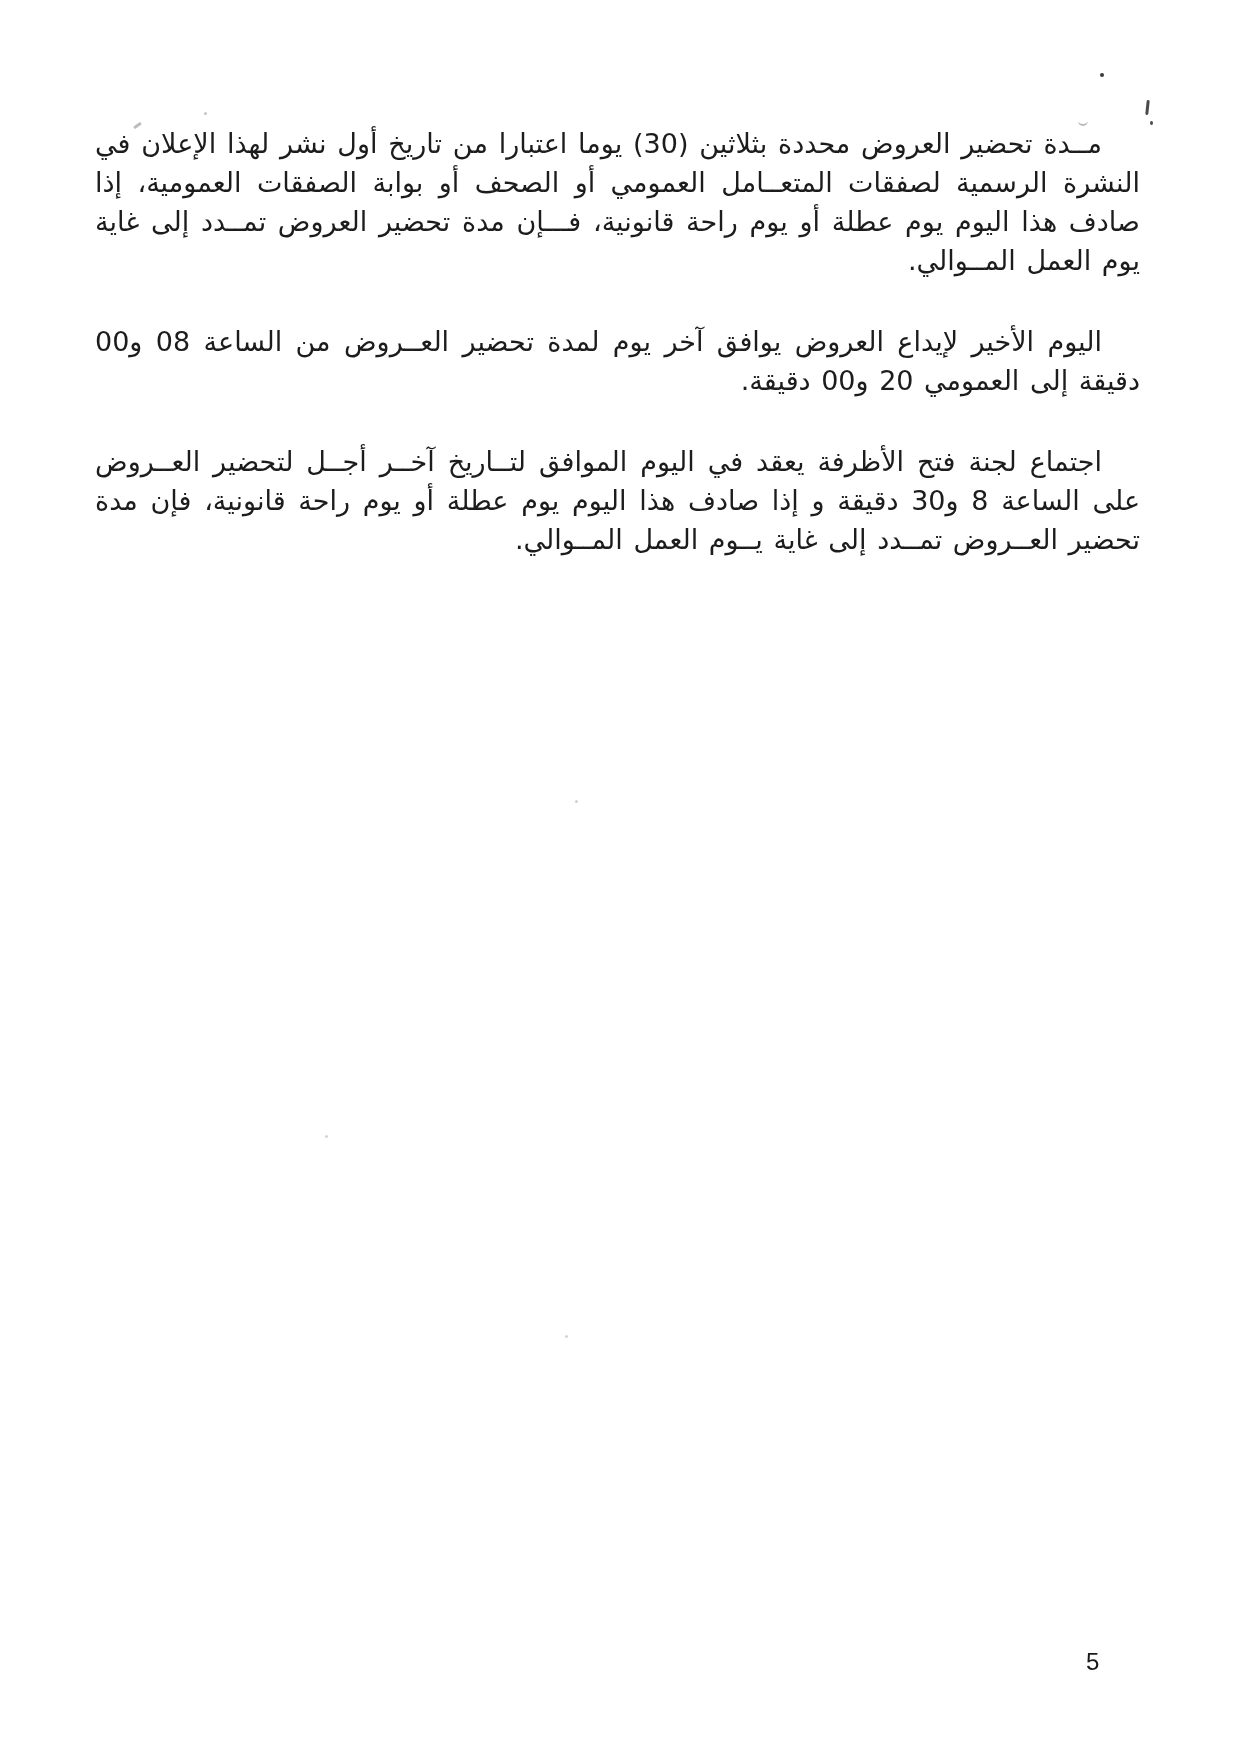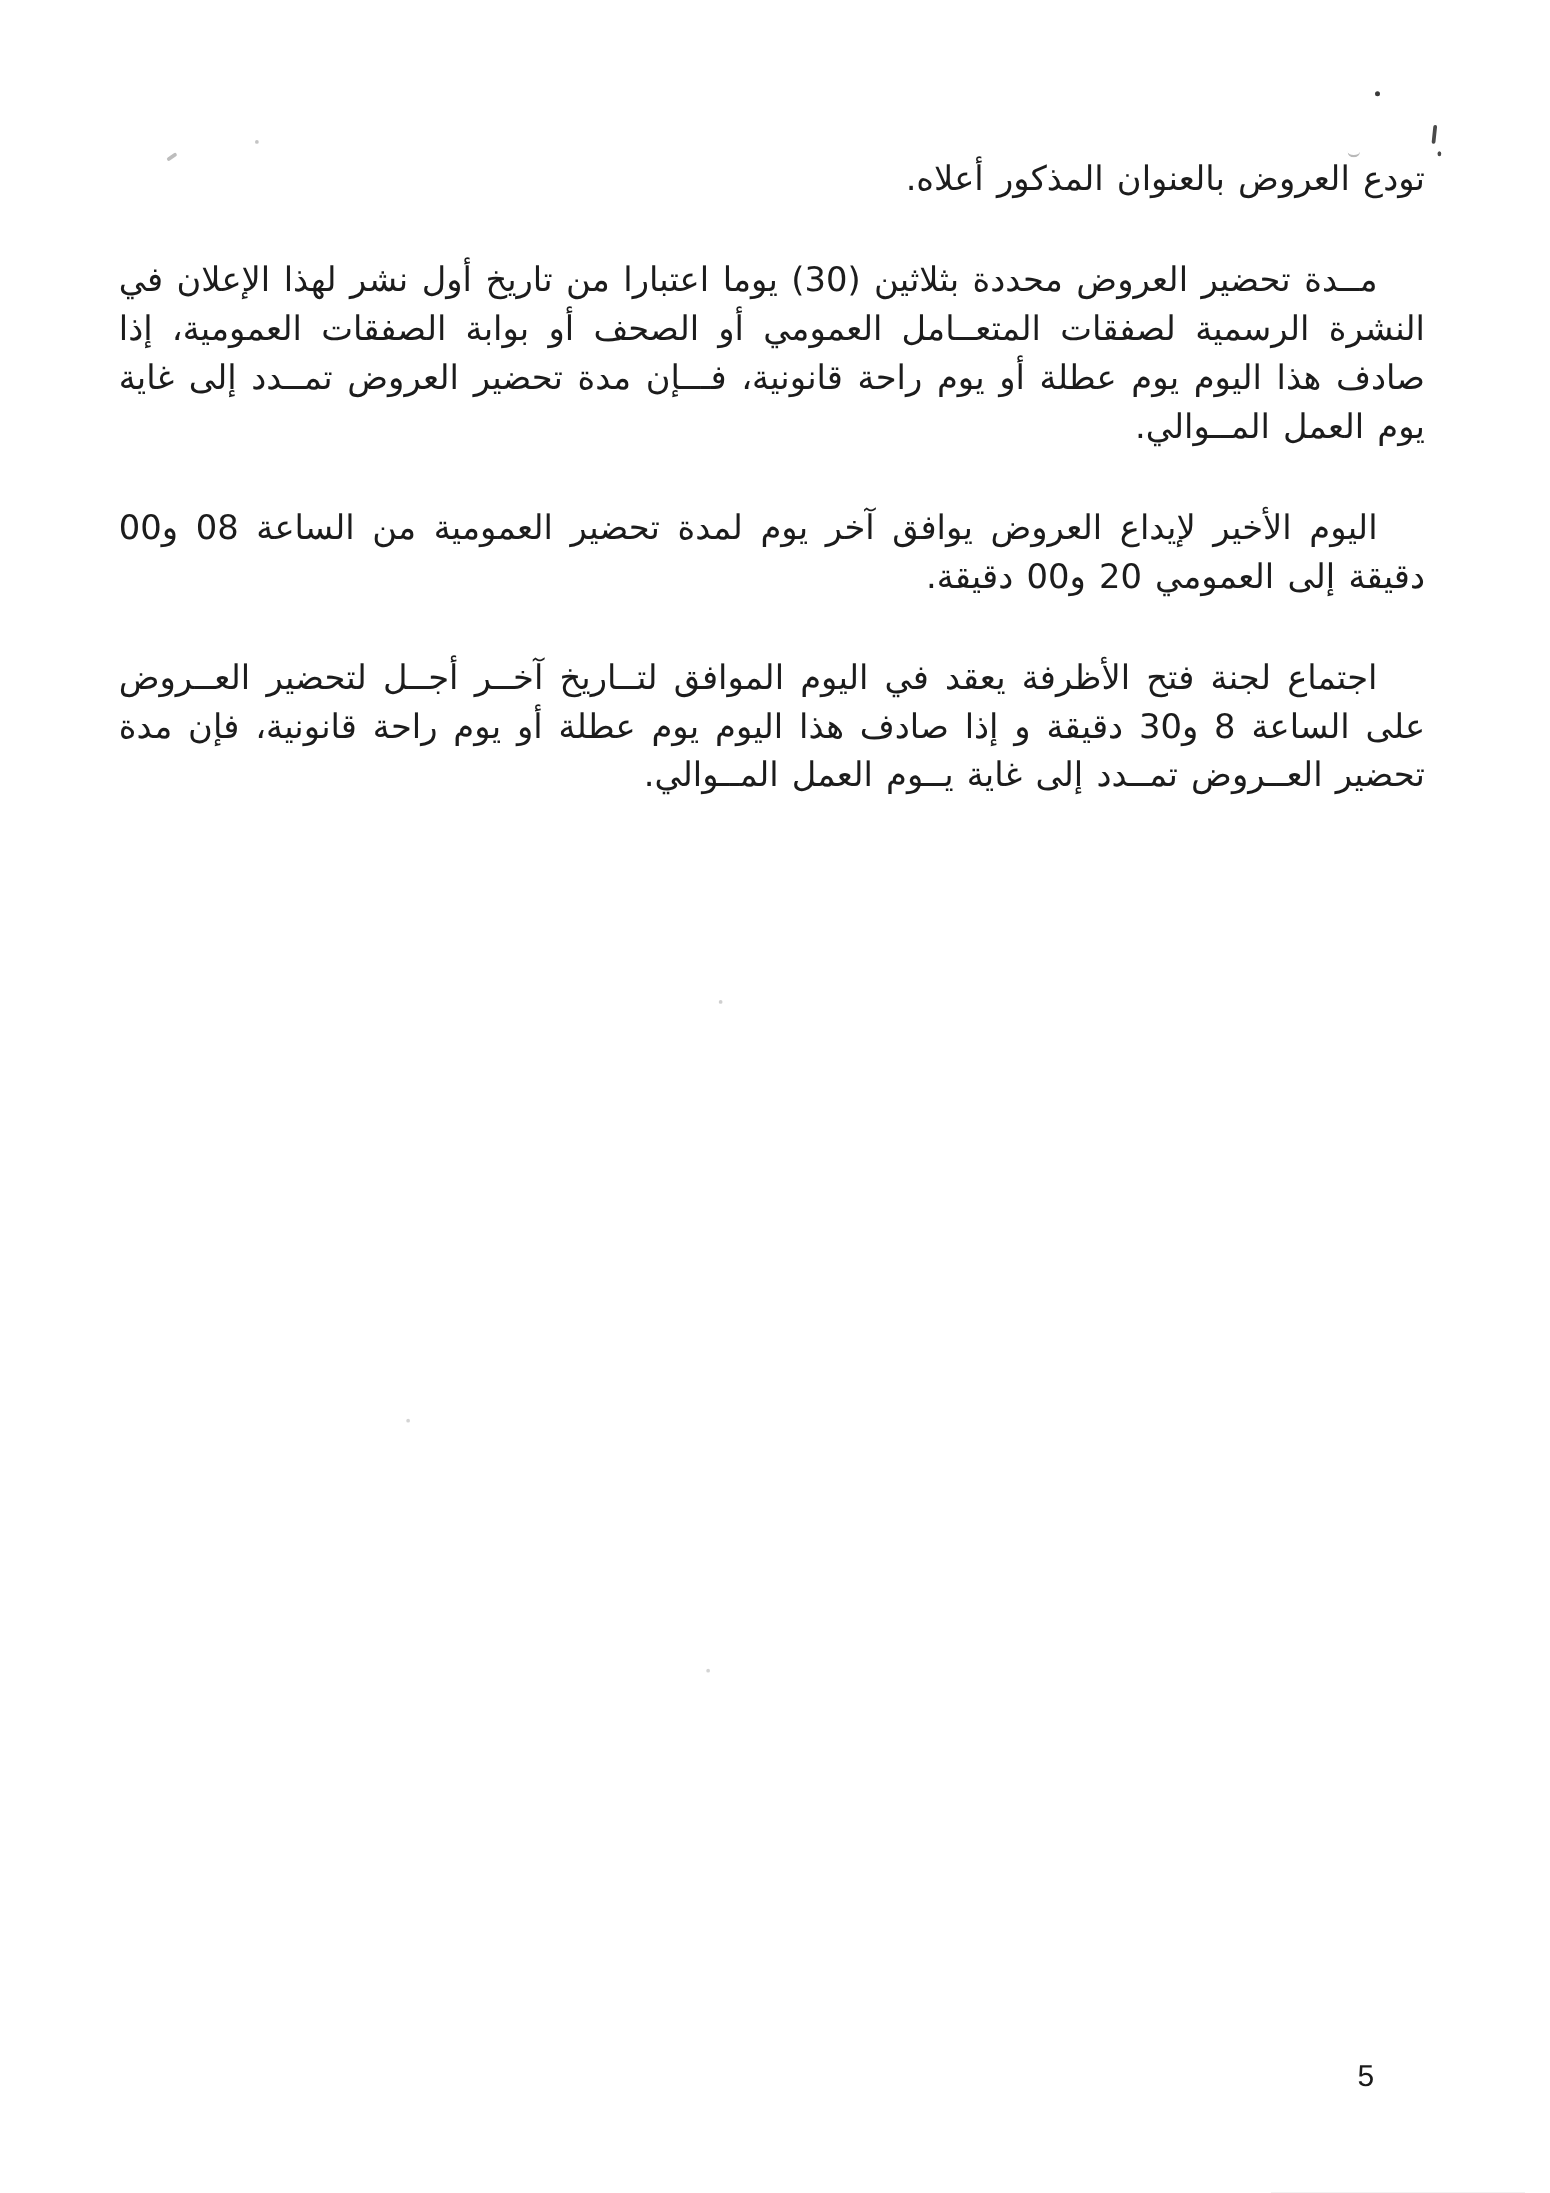--- a/index.html
+++ b/index.html
@@ -55,23 +55,22 @@
   .sp7{left:575px;top:800px;width:3px;height:3px;background:#cfcfcf;}
   .sp8{left:325px;top:1135px;width:3px;height:3px;background:#d4d4d4;}
   .sp9{left:565px;top:1335px;width:3px;height:3px;background:#d4d4d4;}
 </style>
 </head>
 <body>
 
 <div class="page">
 
   <div class="content">
-    <p class="no-indent"><span>تودع العروض بالعنوان المذكور أعلاه.</span></p>
     <p><span>مــدة تحضير العروض محددة </span><span class="b">بثلاثين (30) يوما</span><span> اعتبارا من تاريخ أول نشر لهذا الإعلان في النشرة الرسمية لصفقات المتعــامل العمومي أو الصحف أو بوابة الصفقات العمومية، إذا صادف هذا اليوم يوم عطلة أو يوم راحة قانونية، فـــإن مدة تحضير العروض تمــدد إلى غاية يوم العمل المــوالي.</span></p>
-    <p><span>اليوم الأخير لإيداع العروض يوافق آخر يوم لمدة تحضير العمومية من الساعة </span><span class="b">08 و00 دقيقة</span><span> إلى العمومي </span><span class="b">20 و00 دقيقة.</span></p>
+    <p><span>اليوم الأخير لإيداع العروض يوافق آخر يوم لمدة تحضير العــروض من الساعة </span><span class="b">08 و00 دقيقة</span><span> إلى العمومي </span><span class="b">20 و00 دقيقة.</span></p>
     <p><span>اجتماع لجنة فتح الأظرفة يعقد في اليوم الموافق لتــاريخ آخــر أجــل لتحضير العــروض على الساعة </span><span class="b">8 و30 دقيقة</span><span> و إذا صادف هذا اليوم يوم عطلة أو يوم راحة قانونية، فإن مدة تحضير العــروض تمــدد إلى غاية يــوم العمل المــوالي.</span></p>
   </div>
 
   <div class="page-number">5</div>
 
 
   <div class="speck sp1"></div>
   <div class="speck sp2"></div>
   <div class="speck sp3"></div>
   <div class="speck sp4"></div>

